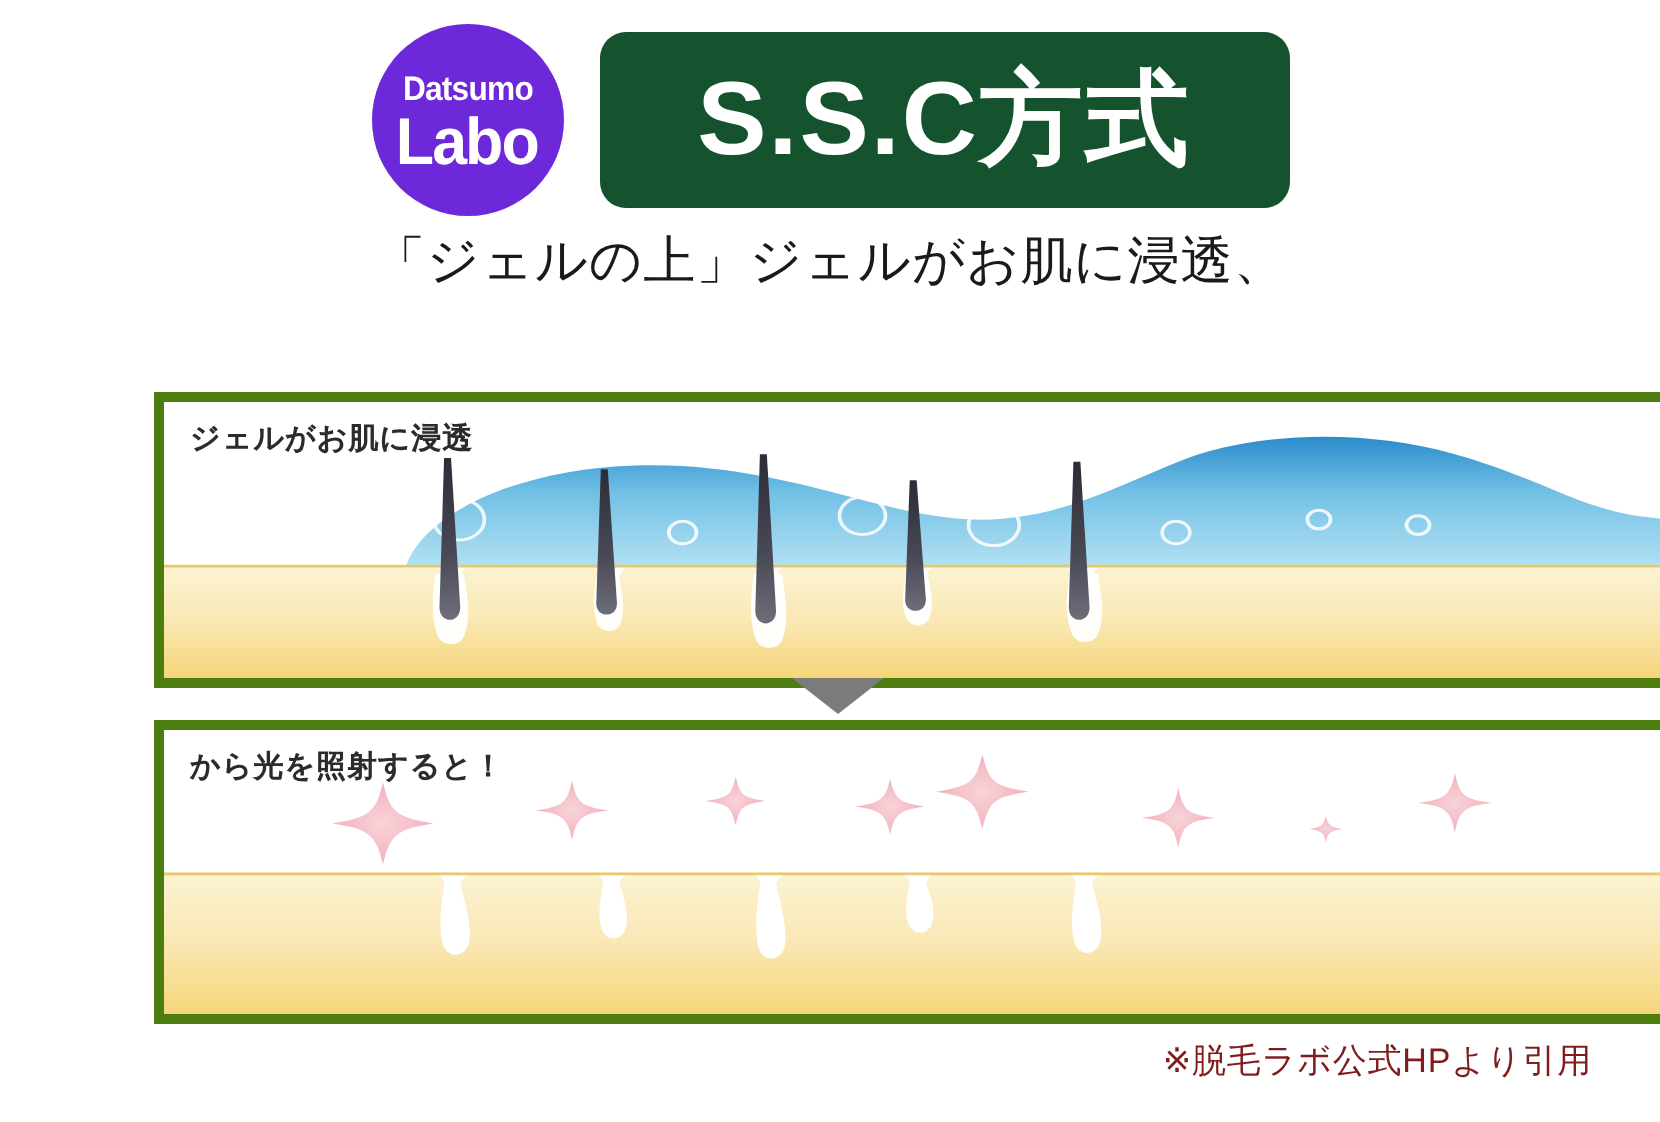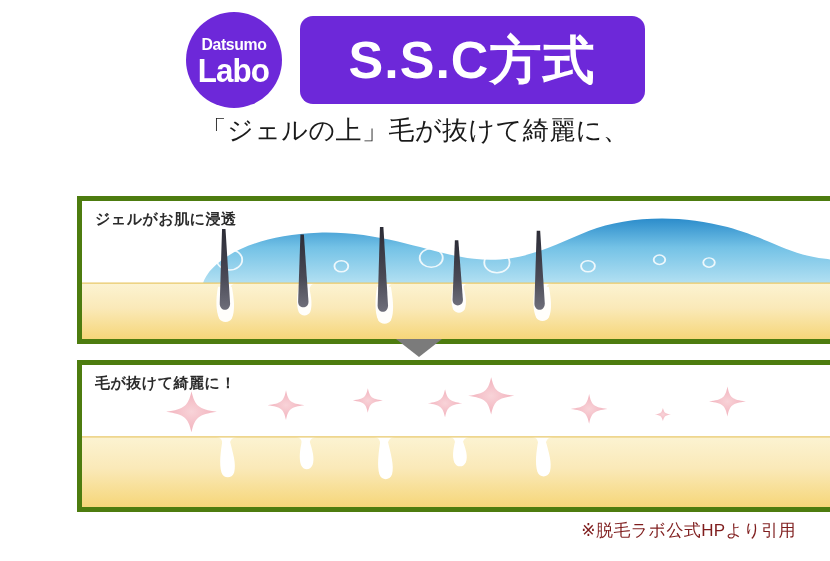--- a/index.html
+++ b/index.html
@@ -28,21 +28,21 @@
   }
   .logo-top{
     font-size:17px;font-weight:bold;letter-spacing:-0.4px;
     transform:scaleX(0.93);
   }
   .logo-bottom{
     font-size:33px;font-weight:bold;letter-spacing:-1px;
     margin-top:1px;transform:scaleX(0.95);
   }
   .title-plate{
-    background:#6d28d9;border-radius:13px;
+    background:#14532d;border-radius:13px;
     height:88px;min-width:345px;
     display:flex;align-items:center;justify-content:center;
     padding:0 24px;box-sizing:border-box;
   }
   .title-plate-text{
     color:#ffffff;font-size:52px;font-weight:bold;
     letter-spacing:1px;white-space:nowrap;line-height:1;
   }
 
   
@@ -100,21 +100,21 @@
       <span class="logo-top">Datsumo</span>
       <span class="logo-bottom">Labo</span>
     </div>
 
     <div class="title-plate">
       <span class="title-plate-text">S.S.C方式</span>
     </div>
   </div>
 
   <div class="subtitle">
-    <span class="line">「ジェルの上」毛が抜けて綺麗に、</span>
+    <span class="line">「ジェルの上」ジェルがお肌に浸透、</span>
   </div>
 
   <div class="panel" id="panel-gel">
     <span class="panel-label">ジェルがお肌に浸透</span>
 
     <svg class="panel-svg" viewBox="0 0 688 148" preserveAspectRatio="none">
       <defs>
         <linearGradient id="skinGrad1" x1="0" y1="0" x2="0" y2="1">
           <stop offset="0%" stop-color="#fcf3d2"></stop>
           <stop offset="45%" stop-color="#fae9b8"></stop>
@@ -190,21 +190,21 @@
         <path d="M 258.5 28 L 261.5 28 L 265.5 112 C 265.5 121, 256.5 121, 256.5 112 Z"></path>
         <path d="M 323.5 42 L 326.5 42 L 330.5 106 C 330.5 114, 321.5 114, 321.5 106 Z"></path>
         <path d="M 394.5 32 L 397.5 32 L 401.5 110 C 401.5 119, 392.5 119, 392.5 110 Z"></path>
       </g>
     </svg>
   </div>
 
   <div class="flow-arrow"></div>
 
   <div class="panel" id="panel-clean">
-    <span class="panel-label">毛が抜けて綺麗に！</span>
+    <span class="panel-label">から光を照射すると！</span>
 
     <svg class="panel-svg" viewBox="0 0 688 152" preserveAspectRatio="none">
       <defs>
         <linearGradient id="skinGrad2" x1="0" y1="0" x2="0" y2="1">
           <stop offset="0%" stop-color="#fcf3d2"></stop>
           <stop offset="45%" stop-color="#fae9b8"></stop>
           <stop offset="100%" stop-color="#f6d679"></stop>
         </linearGradient>
         <radialGradient id="sparkGrad" cx="50%" cy="50%" r="50%">
           <stop offset="0%" stop-color="#f8d3d8"></stop>

